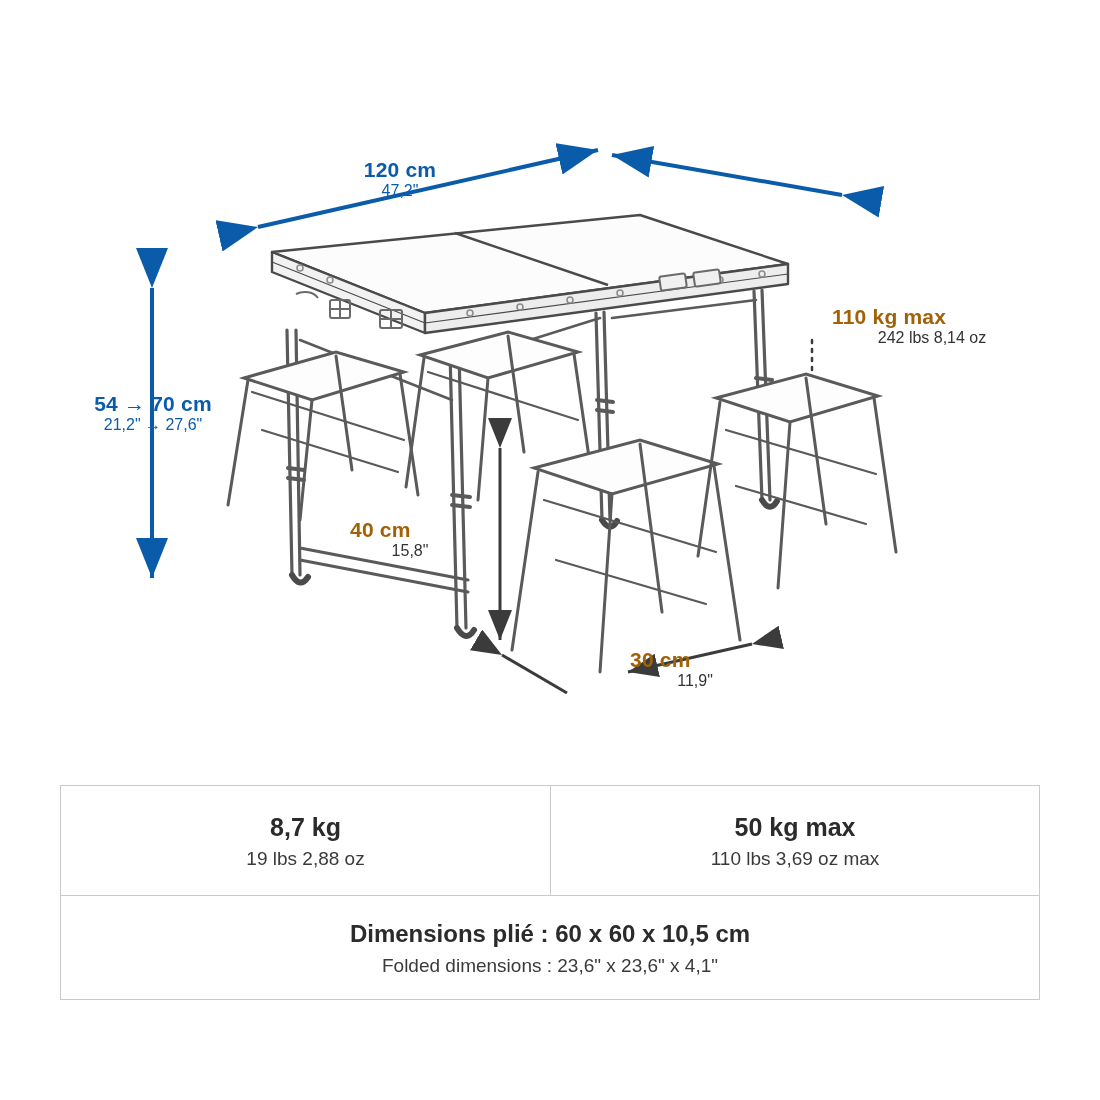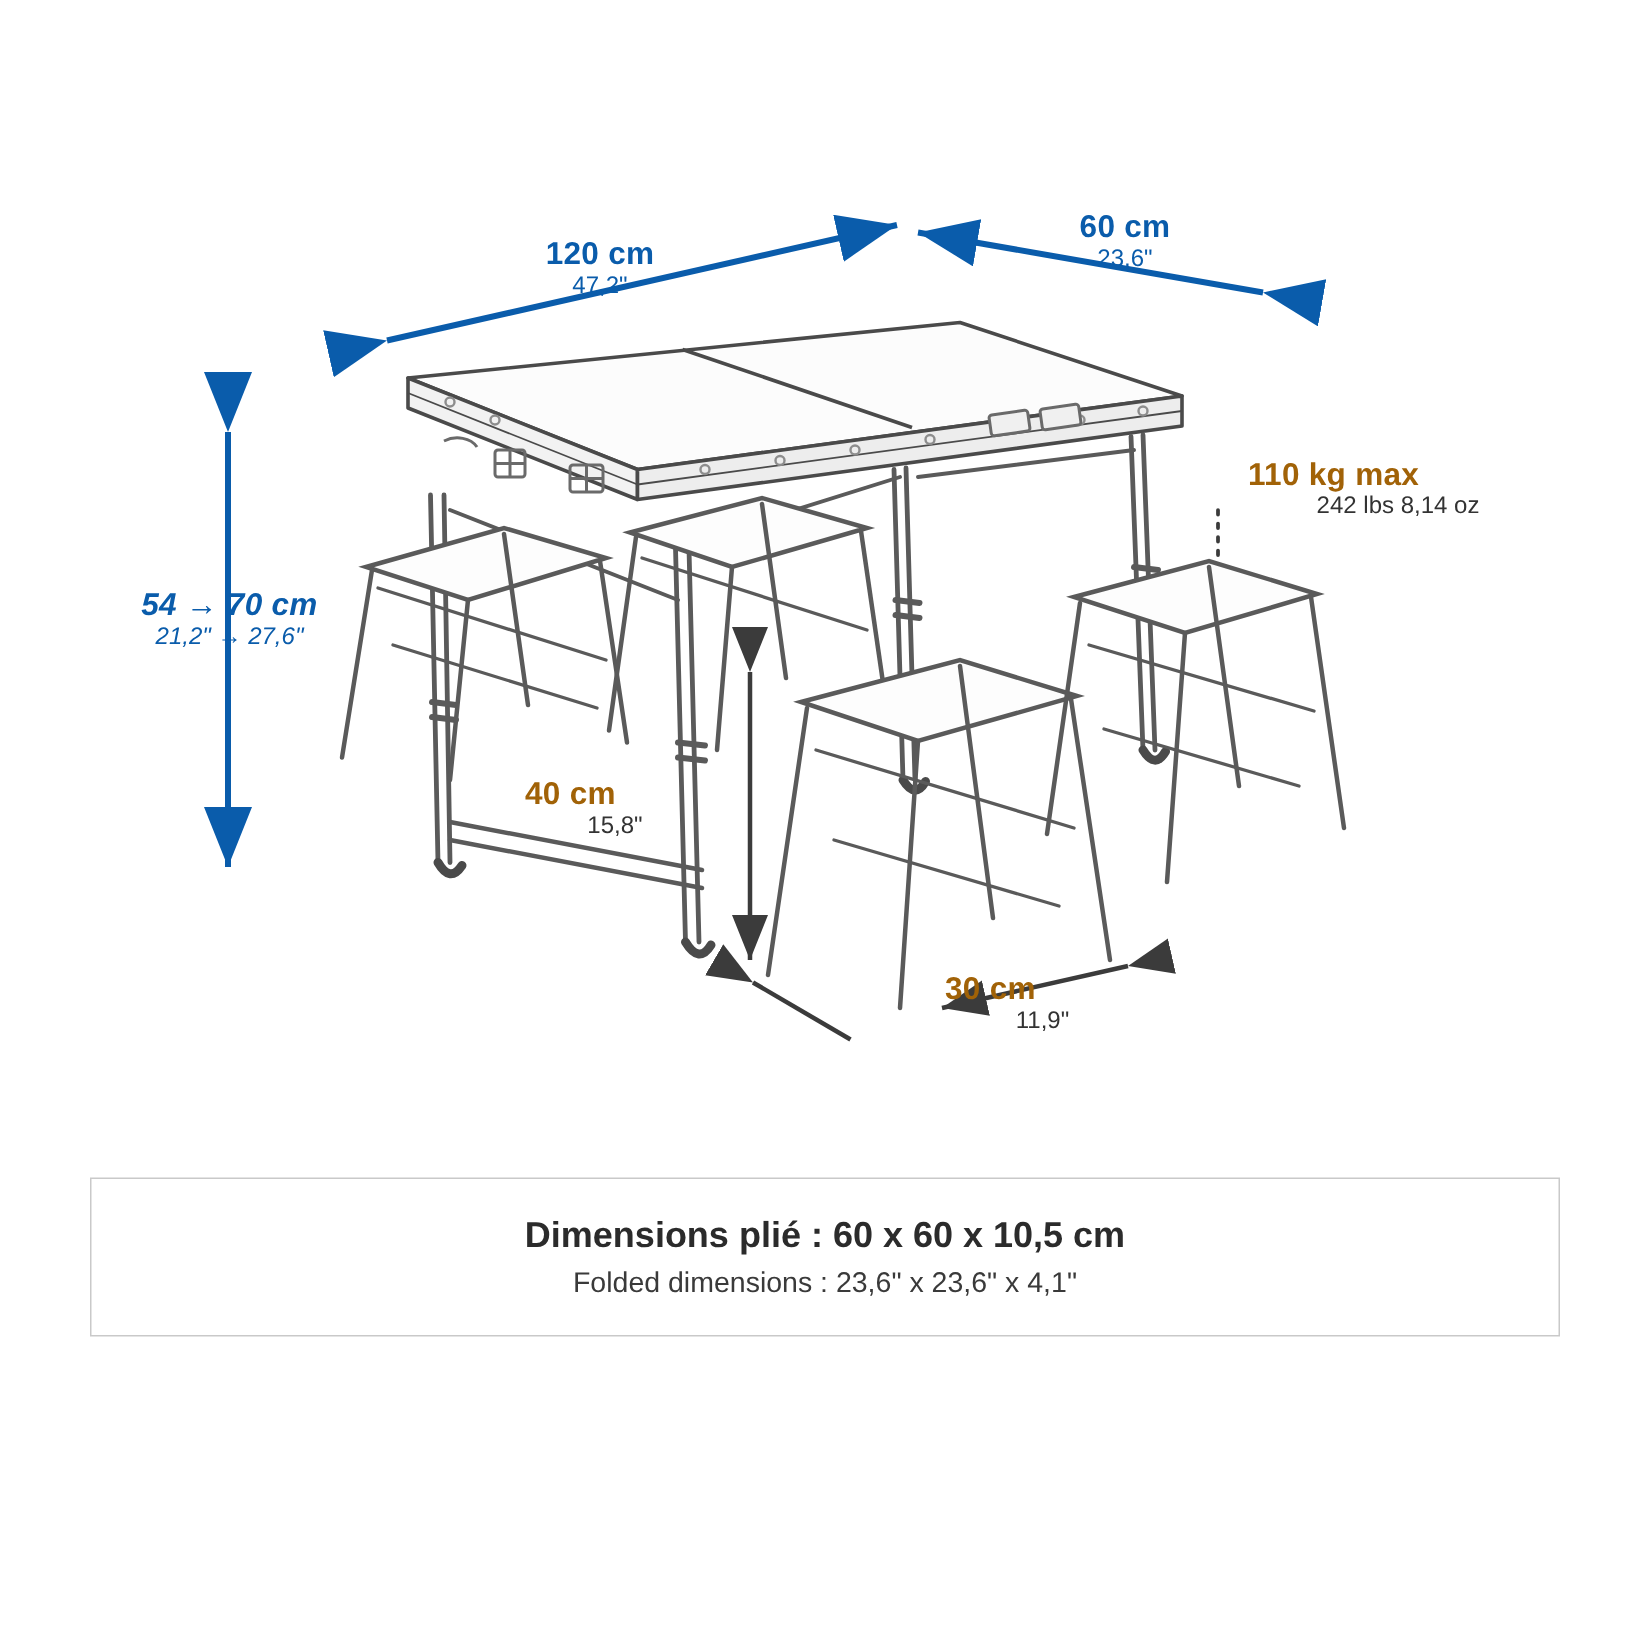--- a/index.html
+++ b/index.html
@@ -49,21 +49,21 @@
     letter-spacing: .2px;
   }
   .dim .small {
     font-size: 16px;
   }
   .dim.dark .big { color: #a16207; }
   .dim.dark .small { color: #333; text-align: center; }
 
   .dim-120 { left: 300px; top: 158px; width: 200px; }
   .dim-60  { left: 650px; top: 140px; width: 200px; }
-  .dim-5470{ left: 58px;  top: 392px; width: 190px; font-style: italic; }
+  .dim-5470{ left: 58px;  top: 392px; width: 190px; }
   .dim-110 { left: 832px; top: 305px; width: 200px; text-align: left; }
   .dim-40  { left: 350px; top: 518px; width: 120px; text-align: left; }
   .dim-30  { left: 630px; top: 648px; width: 130px; text-align: left; }
 
   
   #spec-table {
     position: absolute;
     left: 60px;
     top: 785px;
     width: 980px;
@@ -265,24 +265,20 @@
         <path d="M726,430 L876,474" stroke-width="2.2"></path>
         <path d="M736,486 L866,524" stroke-width="2.2"></path>
       </g>
     </svg>
 
     <div class="dim dim-120">
       <div class="big">120 cm</div>
       <div class="small">47,2"</div>
     </div>
 
-    <div class="dim dim-60">
-      <div class="big">60 cm</div>
-      <div class="small">23,6"</div>
-    </div>
 
     <div class="dim dim-5470">
       <div class="big">54 → 70 cm</div>
       <div class="small">21,2" → 27,6"</div>
     </div>
 
     <div class="dim dark dim-110">
       <div class="big">110 kg max</div>
       <div class="small">242 lbs 8,14 oz</div>
     </div>
@@ -292,20 +288,30 @@
       <div class="small">15,8"</div>
     </div>
 
     <div class="dim dark dim-30">
       <div class="big">30 cm</div>
       <div class="small">11,9"</div>
     </div>
   </div>
 
   <div id="spec-table">
+    <div class="row">
+      <div class="cell">
+        <div class="value">8,7 kg</div>
+        <div class="sub">19 lbs 2,88 oz</div>
+      </div>
+      <div class="cell">
+        <div class="value">50 kg max</div>
+        <div class="sub">110 lbs 3,69 oz max</div>
+      </div>
+    </div>
     <div class="row">
       <div class="cell full">
         <div class="value">Dimensions plié : 60 x 60 x 10,5 cm</div>
         <div class="sub">Folded dimensions : 23,6" x 23,6" x 4,1"</div>
       </div>
     </div>
   </div>
 
 </div>
 

